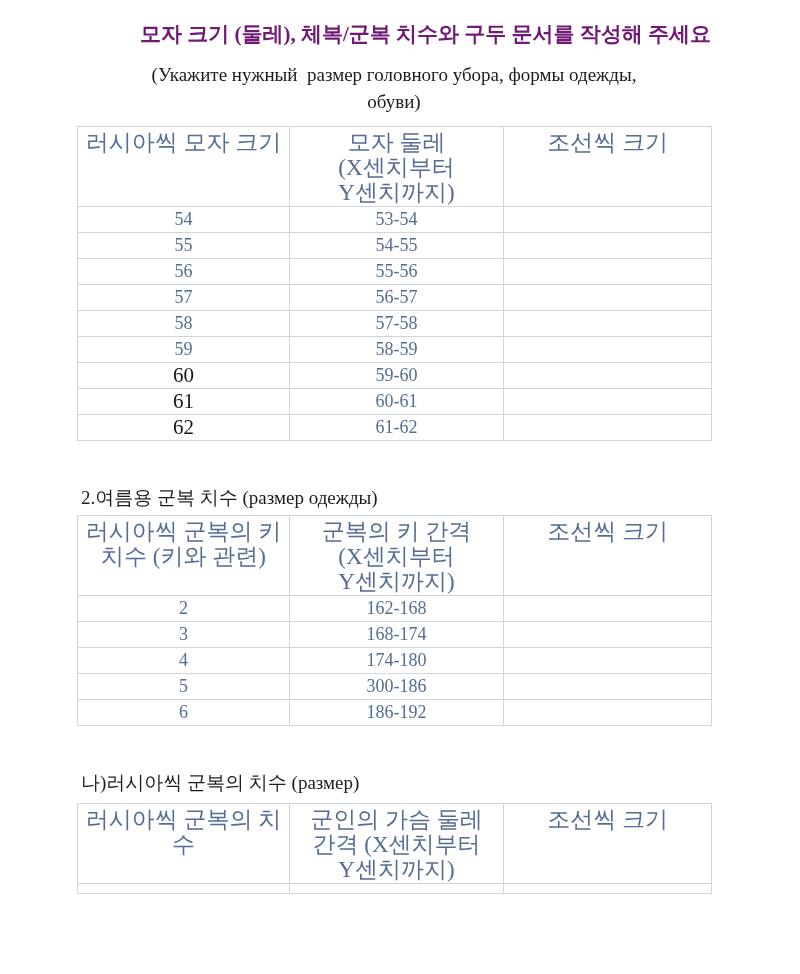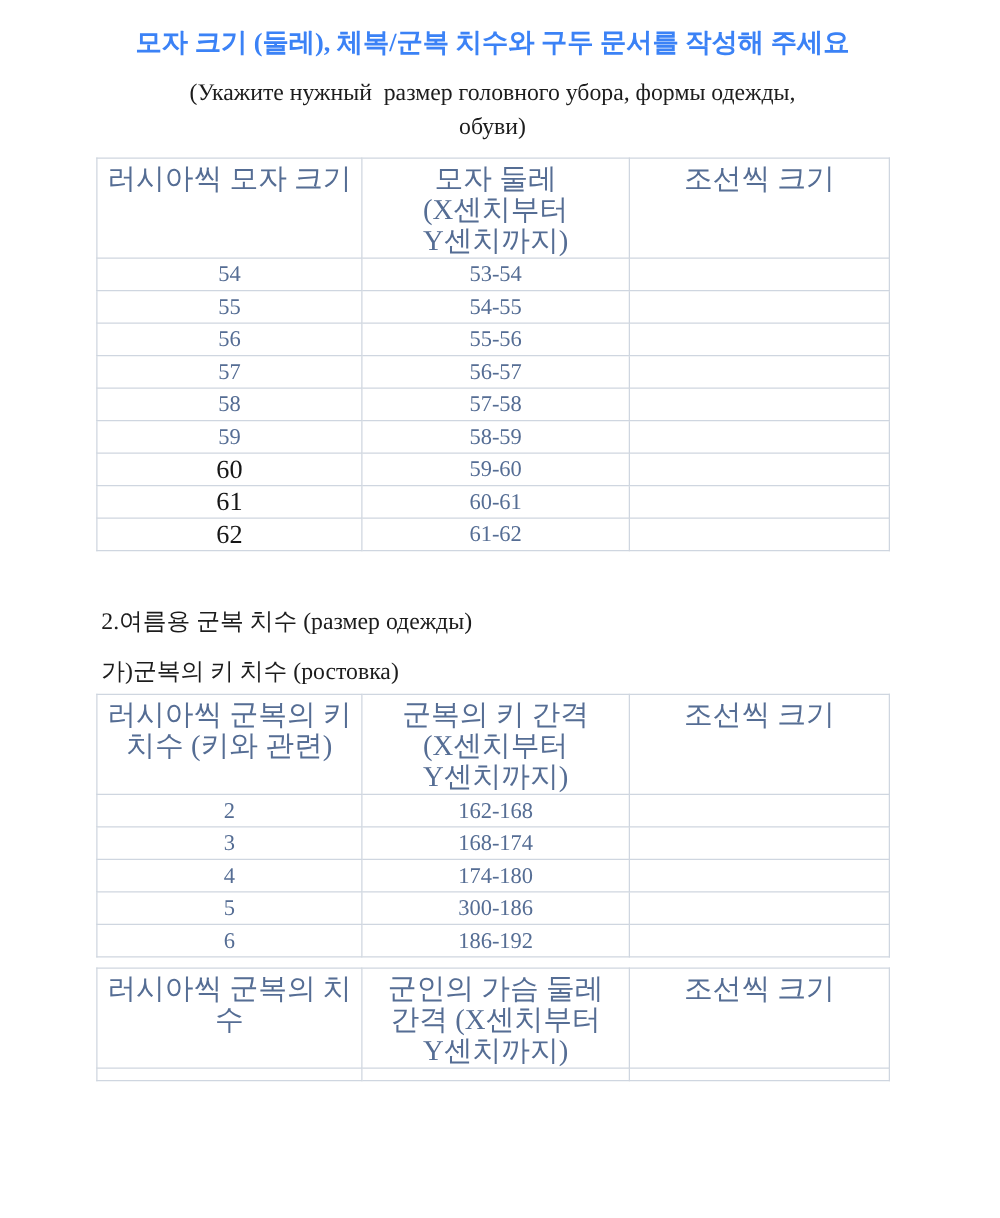--- a/index.html
+++ b/index.html
@@ -16,25 +16,25 @@
     background: #ffffff;
     color: #1c1c1c;
     font-family: "Liberation Serif", "DejaVu Serif", serif;
   }
   .page {
     width: 634px;
     margin-left: 77px;
   }
   .title {
     padding-top: 19px;
-    text-align: center;
+    text-align: right;
     font-size: 21px;
     line-height: 30px;
     font-weight: bold;
-    color: #3b82f6;
+    color: #701a75;
     white-space: pre-wrap;
   }
   .subtitle {
     text-align: center;
     font-size: 19px;
     line-height: 27px;
     white-space: pre-wrap;
   }
   .subtitle.first { margin-top: 12px; }
   .heading {
@@ -159,21 +159,20 @@
         </tr>
         <tr>
           <td class="dark">62</td>
           <td>61-62</td>
           <td></td>
         </tr>
       </tbody>
     </table>
 
   <div class="heading h2">2.여름용 군복 치수 (размер одежды)</div>
-  <div class="heading h2a">가)군복의 키 치수 (ростовка)</div>
 
   <table class="t2">
     <colgroup>
         <col class="c1">
         <col class="c2">
         <col class="c3">
       </colgroup>
   <thead>
         <tr>
           <th>
@@ -212,20 +211,21 @@
           <td></td>
         </tr>
         <tr>
           <td>6</td>
           <td>186-192</td>
           <td></td>
         </tr>
       </tbody>
     </table>
 
+  <div class="heading h2b">나)러시아씩 군복의 치수 (размер)</div>
 
   <table class="t3">
     <colgroup>
         <col class="c1">
         <col class="c2">
         <col class="c3">
       </colgroup>
   <thead>
         <tr>
           <th>

